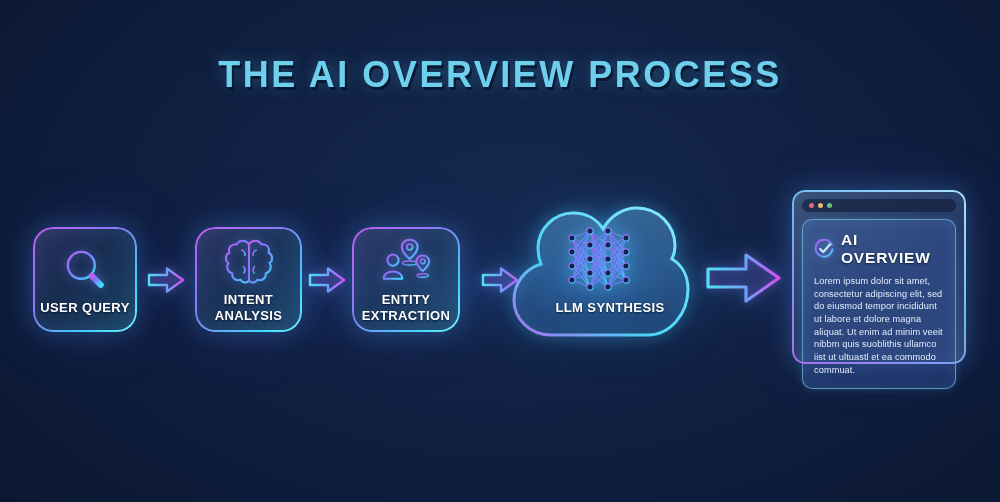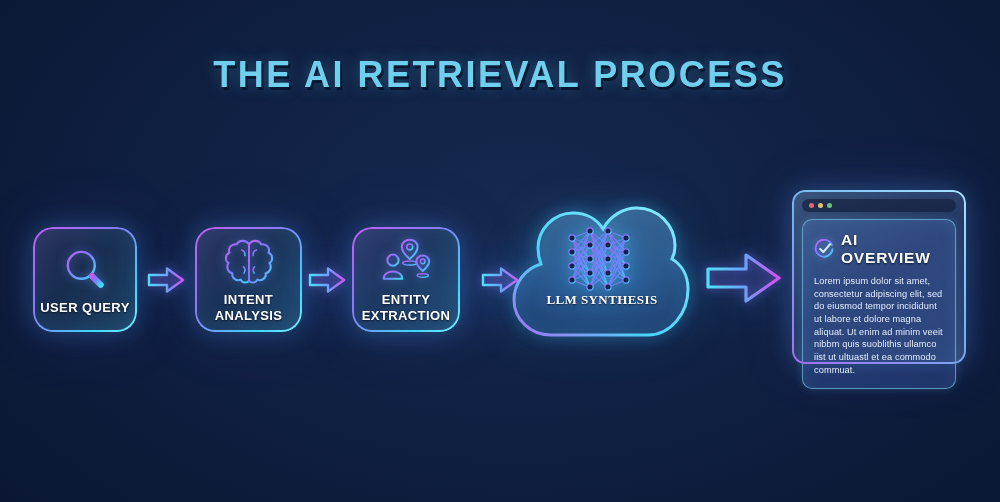--- a/index.html
+++ b/index.html
@@ -38,21 +38,21 @@
   .node .label, .cloud-label{
     margin-top:4px;font-size:13px;font-weight:700;line-height:1.16;letter-spacing:.4px;
     color:#ffffff;text-align:center;text-shadow:0 1px 2px rgba(5,15,35,.8);white-space:pre-line;
   }
 
   .arrow{position:absolute;line-height:0;
     filter:drop-shadow(0 0 5px rgba(140,110,255,.55)) drop-shadow(0 0 12px rgba(80,180,255,.30));}
 
   .cloud{position:absolute;left:504px;top:202px;width:196px;height:152px;}
   .cloud svg{filter:drop-shadow(0 0 7px rgba(70,205,255,.55)) drop-shadow(0 0 22px rgba(60,160,255,.35));}
-  .cloud-label{position:absolute;left:0;top:90px;width:100%;margin:0;font-family:Liberation Serif, serif;}
+  .cloud-label{position:absolute;left:0;top:90px;width:100%;margin:8px;}
 
   
   .browser{position:absolute;left:792px;top:190px;width:174px;height:174px;border-radius:13px;
     background:linear-gradient(150deg, rgba(150,185,235,.30) 0%, rgba(95,125,205,.24) 50%, rgba(125,165,235,.28) 100%);
     box-shadow:0 0 24px rgba(80,180,255,.28), 0 0 60px rgba(130,90,255,.14), inset 0 0 30px rgba(120,190,255,.10);}
   .browser::before{content:"";position:absolute;inset:0;border-radius:13px;padding:2px;
     background:linear-gradient(215deg,#a7e4ff 0%,#6fb4f2 48%,#a86cf0 100%);
     -webkit-mask:linear-gradient(#fff 0 0) content-box, linear-gradient(#fff 0 0);
     -webkit-mask-composite:xor;
             mask:linear-gradient(#fff 0 0) content-box, linear-gradient(#fff 0 0);
@@ -96,21 +96,21 @@
       <linearGradient id="gf" x1="0" y1="0" x2="0" y2="1">
         <stop offset="0" stop-color="rgba(140,200,255,.22)"></stop>
           <stop offset="1" stop-color="rgba(70,120,220,.10)"></stop>
       </linearGradient>
     </defs>
   </svg>
 
   <div class="bg-glow rowglow"></div>
   <div class="bg-glow cloudglow"></div>
 
-  <h1 class="title">THE AI RETRIEVAL PROCESS</h1>
+  <h1 class="title">THE AI OVERVIEW PROCESS</h1>
 
   <div class="node" style="left:33px;top:227px;width:104px;height:105px">
     <span class="icon">
       <svg width="52" height="52" viewBox="0 0 56 56" fill="none">
         <circle cx="24" cy="23" r="14.5" stroke="url(#gi)" stroke-width="2.6"></circle>
         <line x1="35.5" y1="34.5" x2="45" y2="44" stroke="url(#gi)" stroke-width="6.5" stroke-linecap="round"></line>
       </svg>
     </span>
     <div class="label">USER QUERY</div>
   </div>

